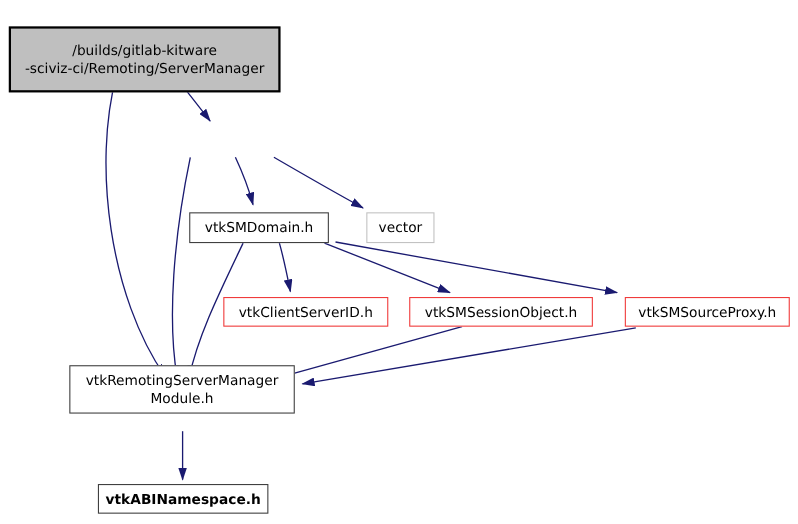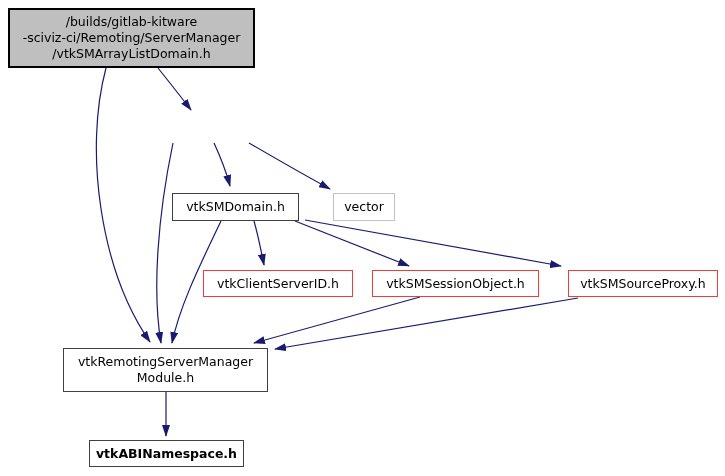--- a/index.html
+++ b/index.html
@@ -38,20 +38,21 @@
     text-align:center;
     line-height:16px;
     white-space:nowrap;
     z-index:1;
     cursor:pointer;
   }
   .node.current{
     background:var(--current-fill);
     border:2px solid var(--current-border);
     cursor:default;
+    margin-top:16px;
   }
   .node.truncated{border-color:var(--truncated-border);}
   .node.external{border-color:var(--external-border);cursor:default;}
 </style>
 </head>
 <body>
 
 <div id="canvas">
 
   <svg id="edges" width="725" height="476" viewBox="0 0 725 476">
@@ -70,21 +71,20 @@
     <path class="edge" marker-end="url(#arrow)" d="M305,220 L561,266"></path>
     <path class="edge" marker-end="url(#arrow)" d="M221,221 C200,265 180,305 172,343"></path>
     <path class="edge" marker-end="url(#arrow)" d="M420,297 L254,343"></path>
     <path class="edge" marker-end="url(#arrow)" d="M578,298 L275,349"></path>
     <path class="edge" marker-end="url(#arrow)" d="M166,392 L166,436"></path>
   </svg>
 
   <div class="node current" style="left:8px;top:8px;width:247px;height:60px;">
     <span>/builds/gitlab-kitware</span>
     <span>-sciviz-ci/Remoting/ServerManager</span>
-    <span>/vtkSMArrayListDomain.h</span>
   </div>
 
 
   <div class="node" style="left:172px;top:193px;width:127px;height:28px;">
     <span>vtkSMDomain.h</span>
   </div>
 
   <div class="node external" style="left:333px;top:193px;width:62px;height:28px;">
     <span>vector</span>
   </div>
@@ -94,21 +94,21 @@
   </div>
 
   <div class="node truncated" style="left:568px;top:270px;width:150px;height:27px;">
     <span>vtkSMSourceProxy.h</span>
   </div>
 
   <div class="node truncated" style="left:372px;top:270px;width:167px;height:27px;">
     <span>vtkSMSessionObject.h</span>
   </div>
 
-  <div class="node" style="left:63px;top:348px;width:205px;height:44px;">
+  <div class="node" style="left:63px;top:332px;width:205px;height:44px;">
     <span>vtkRemotingServerManager</span>
     <span>Module.h</span>
   </div>
 
   <div class="node" style="left:89px;top:440px;width:155px;height:27px;font-weight:bold;">
     <span>vtkABINamespace.h</span>
   </div>
 
 </div>
 

